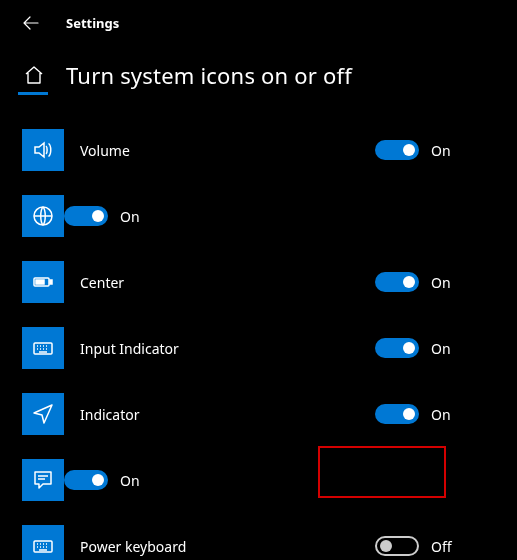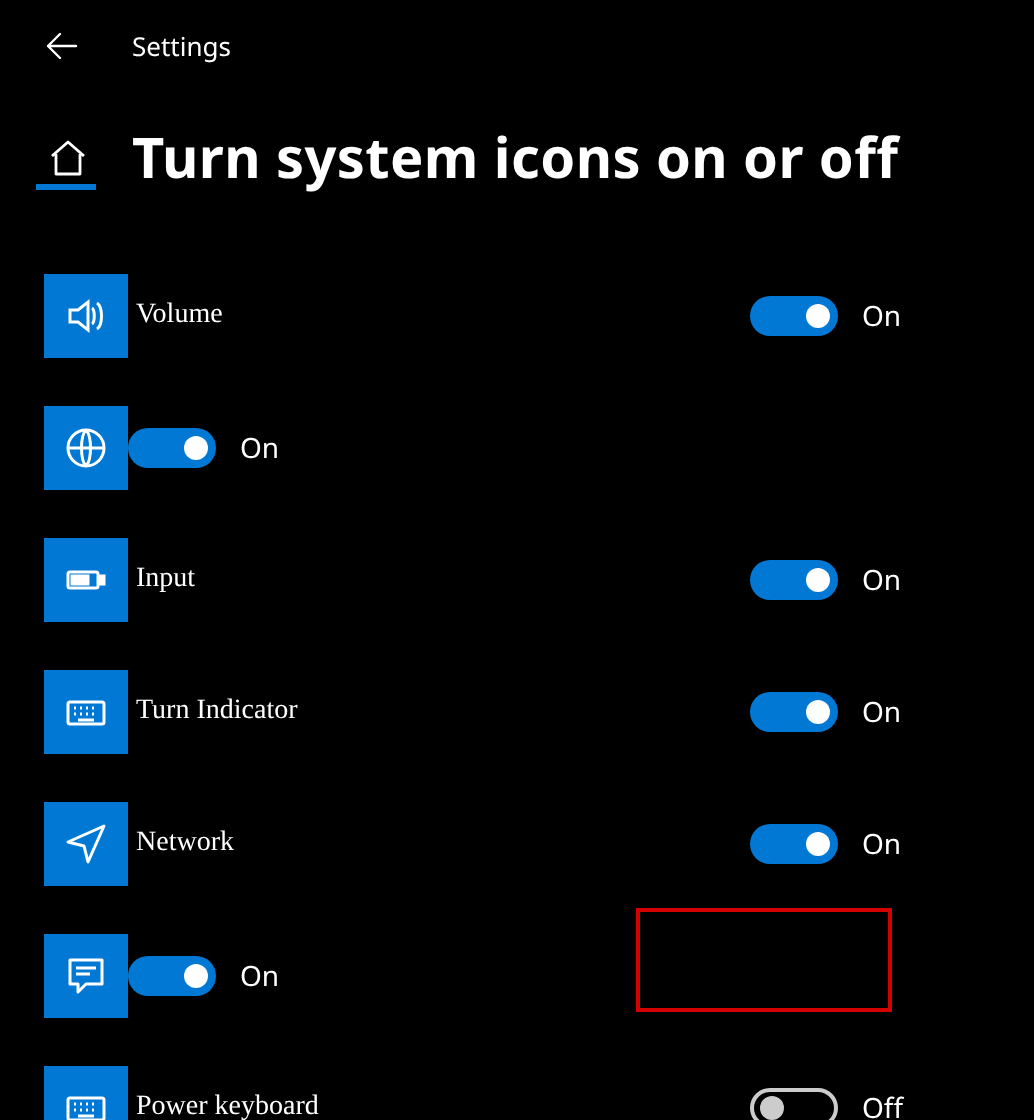--- a/index.html
+++ b/index.html
@@ -17,21 +17,21 @@
       padding: 14px 22px 8px 22px;
       gap: 26px;
     }
     .back-arrow {
       width: 18px; height: 18px;
       display: flex; align-items: center; justify-content: center;
       cursor: pointer;
     }
     .header-title {
       font-size: 13px;
-      font-weight: 400;
+      font-weight: 700;
     }
     .title-row {
       display: flex;
       align-items: center;
       padding: 20px 22px 8px 22px;
       gap: 20px;
     }
     .home-icon {
       display: flex; align-items: center; justify-content: center;
       width: 24px;
@@ -39,47 +39,46 @@
     }
     .home-underline {
       position: absolute;
       left: 18px;
       top: 92px;
       width: 30px;
       height: 3px;
       background: #0078d4;
     }
     .page-title {
-      font-size: 28px;
-      font-weight: 700;
+      font-size: 22px;
+      font-weight: 400;
       letter-spacing: 0.2px;
     }
     .list {
       padding: 22px 22px 0 22px;
     }
     .row {
       display: flex;
       align-items: center;
       height: 60px;
       margin-bottom: 6px;
       position: relative;
     }
     .tile {
       width: 42px; height: 42px;
       background: #0078d4;
       display: flex; align-items: center; justify-content: center;
       flex-shrink: 0;
     }
     .tile svg { fill: none; stroke: #fff; stroke-width: 1.5; }
     .label {
-      margin-left: 4px;
+      margin-left: 16px;
       font-size: 14px;
       font-weight: 400;
       flex: 1;
-      font-family: Liberation Serif, serif;
     }
     .toggle-area {
       display: flex;
       align-items: center;
       gap: 12px;
       width: 120px;
     }
     .toggle {
       width: 44px; height: 20px;
       border-radius: 10px;
@@ -158,50 +157,50 @@
       </div>
     </div>
     <div class="row">
       <div class="tile">
         <svg width="24" height="24" viewBox="0 0 24 24">
           <rect x="3" y="8" width="15" height="8" rx="1" stroke="#fff" fill="none"></rect>
           <rect x="19" y="10" width="2" height="4" fill="#fff"></rect>
           <rect x="5" y="10" width="8" height="4" fill="#fff"></rect>
         </svg>
       </div>
-      <div class="label">Input</div>
+      <div class="label">Center</div>
       <div class="toggle-area">
         <div class="toggle on">
           <div class="knob"></div>
         </div>
         <div class="toggle-label">On</div>
       </div>
     </div>
     <div class="row">
       <div class="tile">
         <svg width="24" height="24" viewBox="0 0 24 24">
           <rect x="3" y="7" width="18" height="11" rx="1" stroke="#fff" fill="none"></rect>
           <path d="M6 10h1 M9 10h1 M12 10h1 M15 10h1 M18 10h0 M6 13h1 M9 13h1 M12 13h1 M15 13h1 M8 16h8" stroke="#fff"></path>
         </svg>
       </div>
-      <div class="label">Turn Indicator</div>
+      <div class="label">Input Indicator</div>
       <div class="toggle-area">
         <div class="toggle on">
           <div class="knob"></div>
         </div>
         <div class="toggle-label">On</div>
       </div>
     </div>
     <div class="row">
       <div class="tile">
         <svg width="24" height="24" viewBox="0 0 24 24">
           <path d="M21 3 L3 11 L11 13 L13 21 Z" stroke="#fff" fill="none" stroke-linejoin="round"></path>
         </svg>
       </div>
-      <div class="label">Network</div>
+      <div class="label">Indicator</div>
       <div class="toggle-area">
         <div class="toggle on">
           <div class="knob"></div>
         </div>
         <div class="toggle-label">On</div>
       </div>
     </div>
     <div class="row">
       <div class="tile">
         <svg width="24" height="24" viewBox="0 0 24 24">

